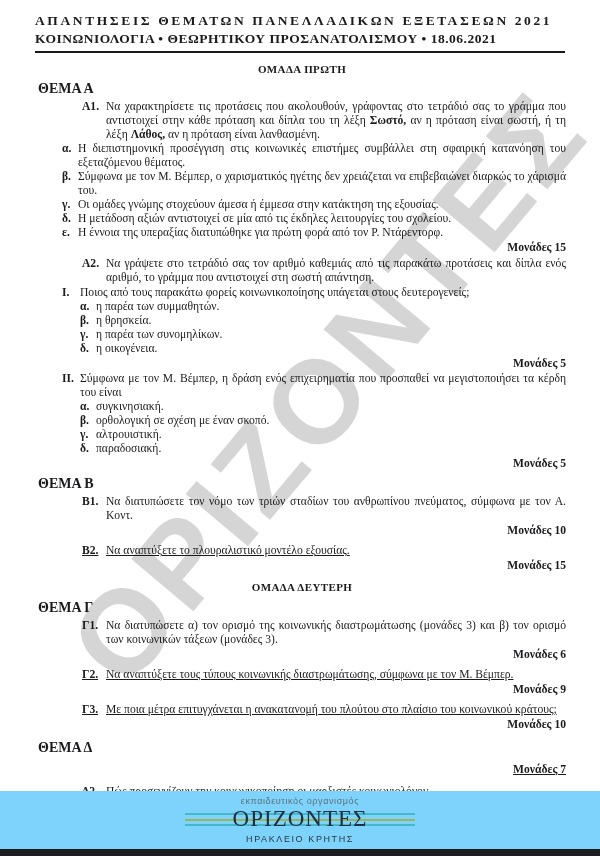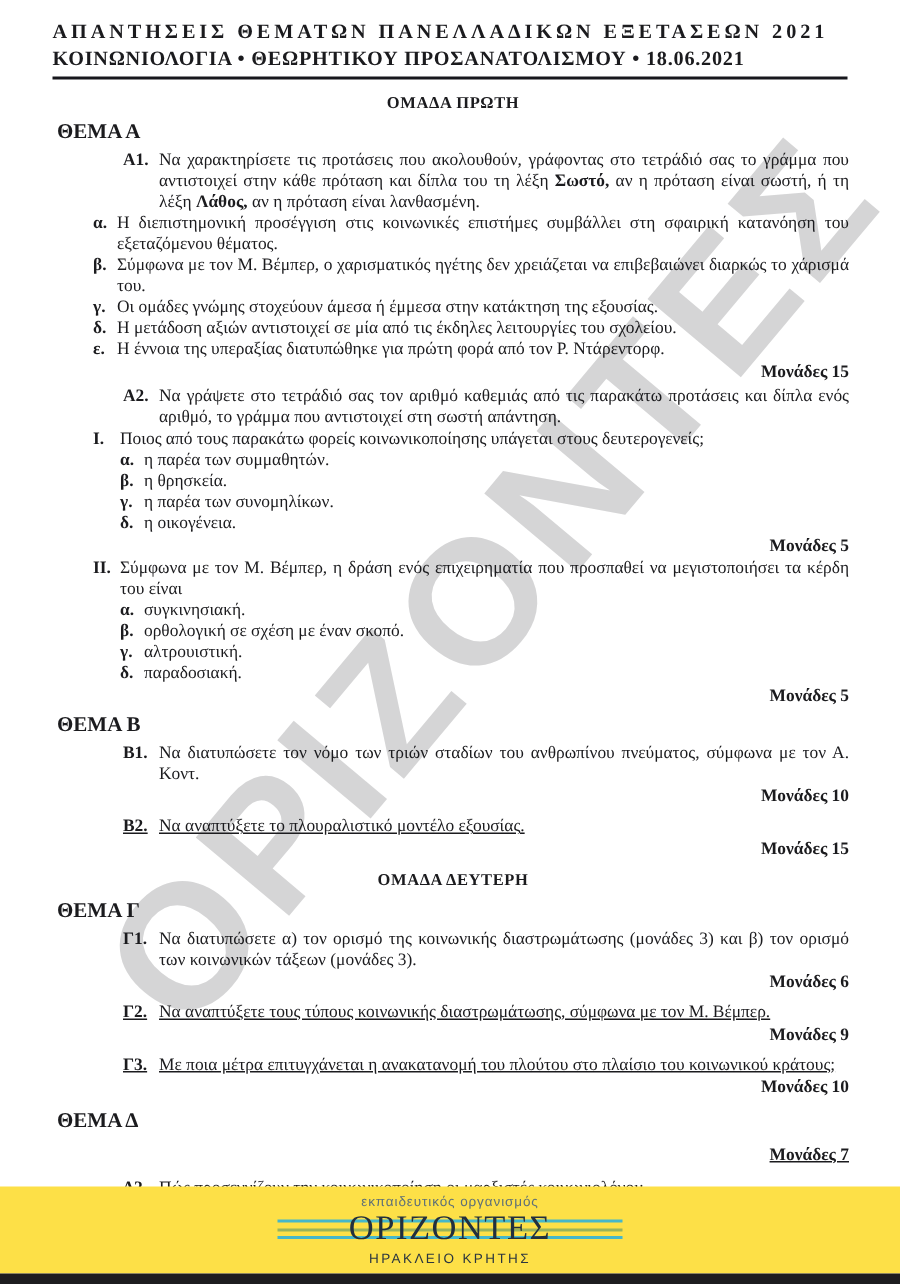--- a/index.html
+++ b/index.html
@@ -41,21 +41,21 @@
   .option-letter { font-weight:bold; width:16px; flex:none; }
   .option-text { flex:1; }
   .marks { text-align:right; font-weight:bold; margin-top:1px; }
   .gap6 { margin-top:6px;text-decoration:underline; }
   .gap8 { margin-top:8px; }
   .gap16 { margin-top:8px; }
   .bold { font-weight:bold; }
   
   .footer {
     position:absolute; left:0; right:0; bottom:7px; height:58px; z-index:2;
-    background:#fde047; display:flex; flex-direction:column;
+    background:#7dd3fc; display:flex; flex-direction:column;
     align-items:center; justify-content:center;
   }
   .logo-tagline {
     font-family:"Liberation Sans", sans-serif; font-size:9px;
     color:#5e7078; letter-spacing:0.6px;
   }
   .logo-row { position:relative; width:230px; height:25px; margin-top:1px; }
   .logo-line { position:absolute; left:0; right:0; }
   .logo-line.l1 { top:6px;  height:2px;   }
   .logo-line.l2 { top:12px; height:1.5px; }

